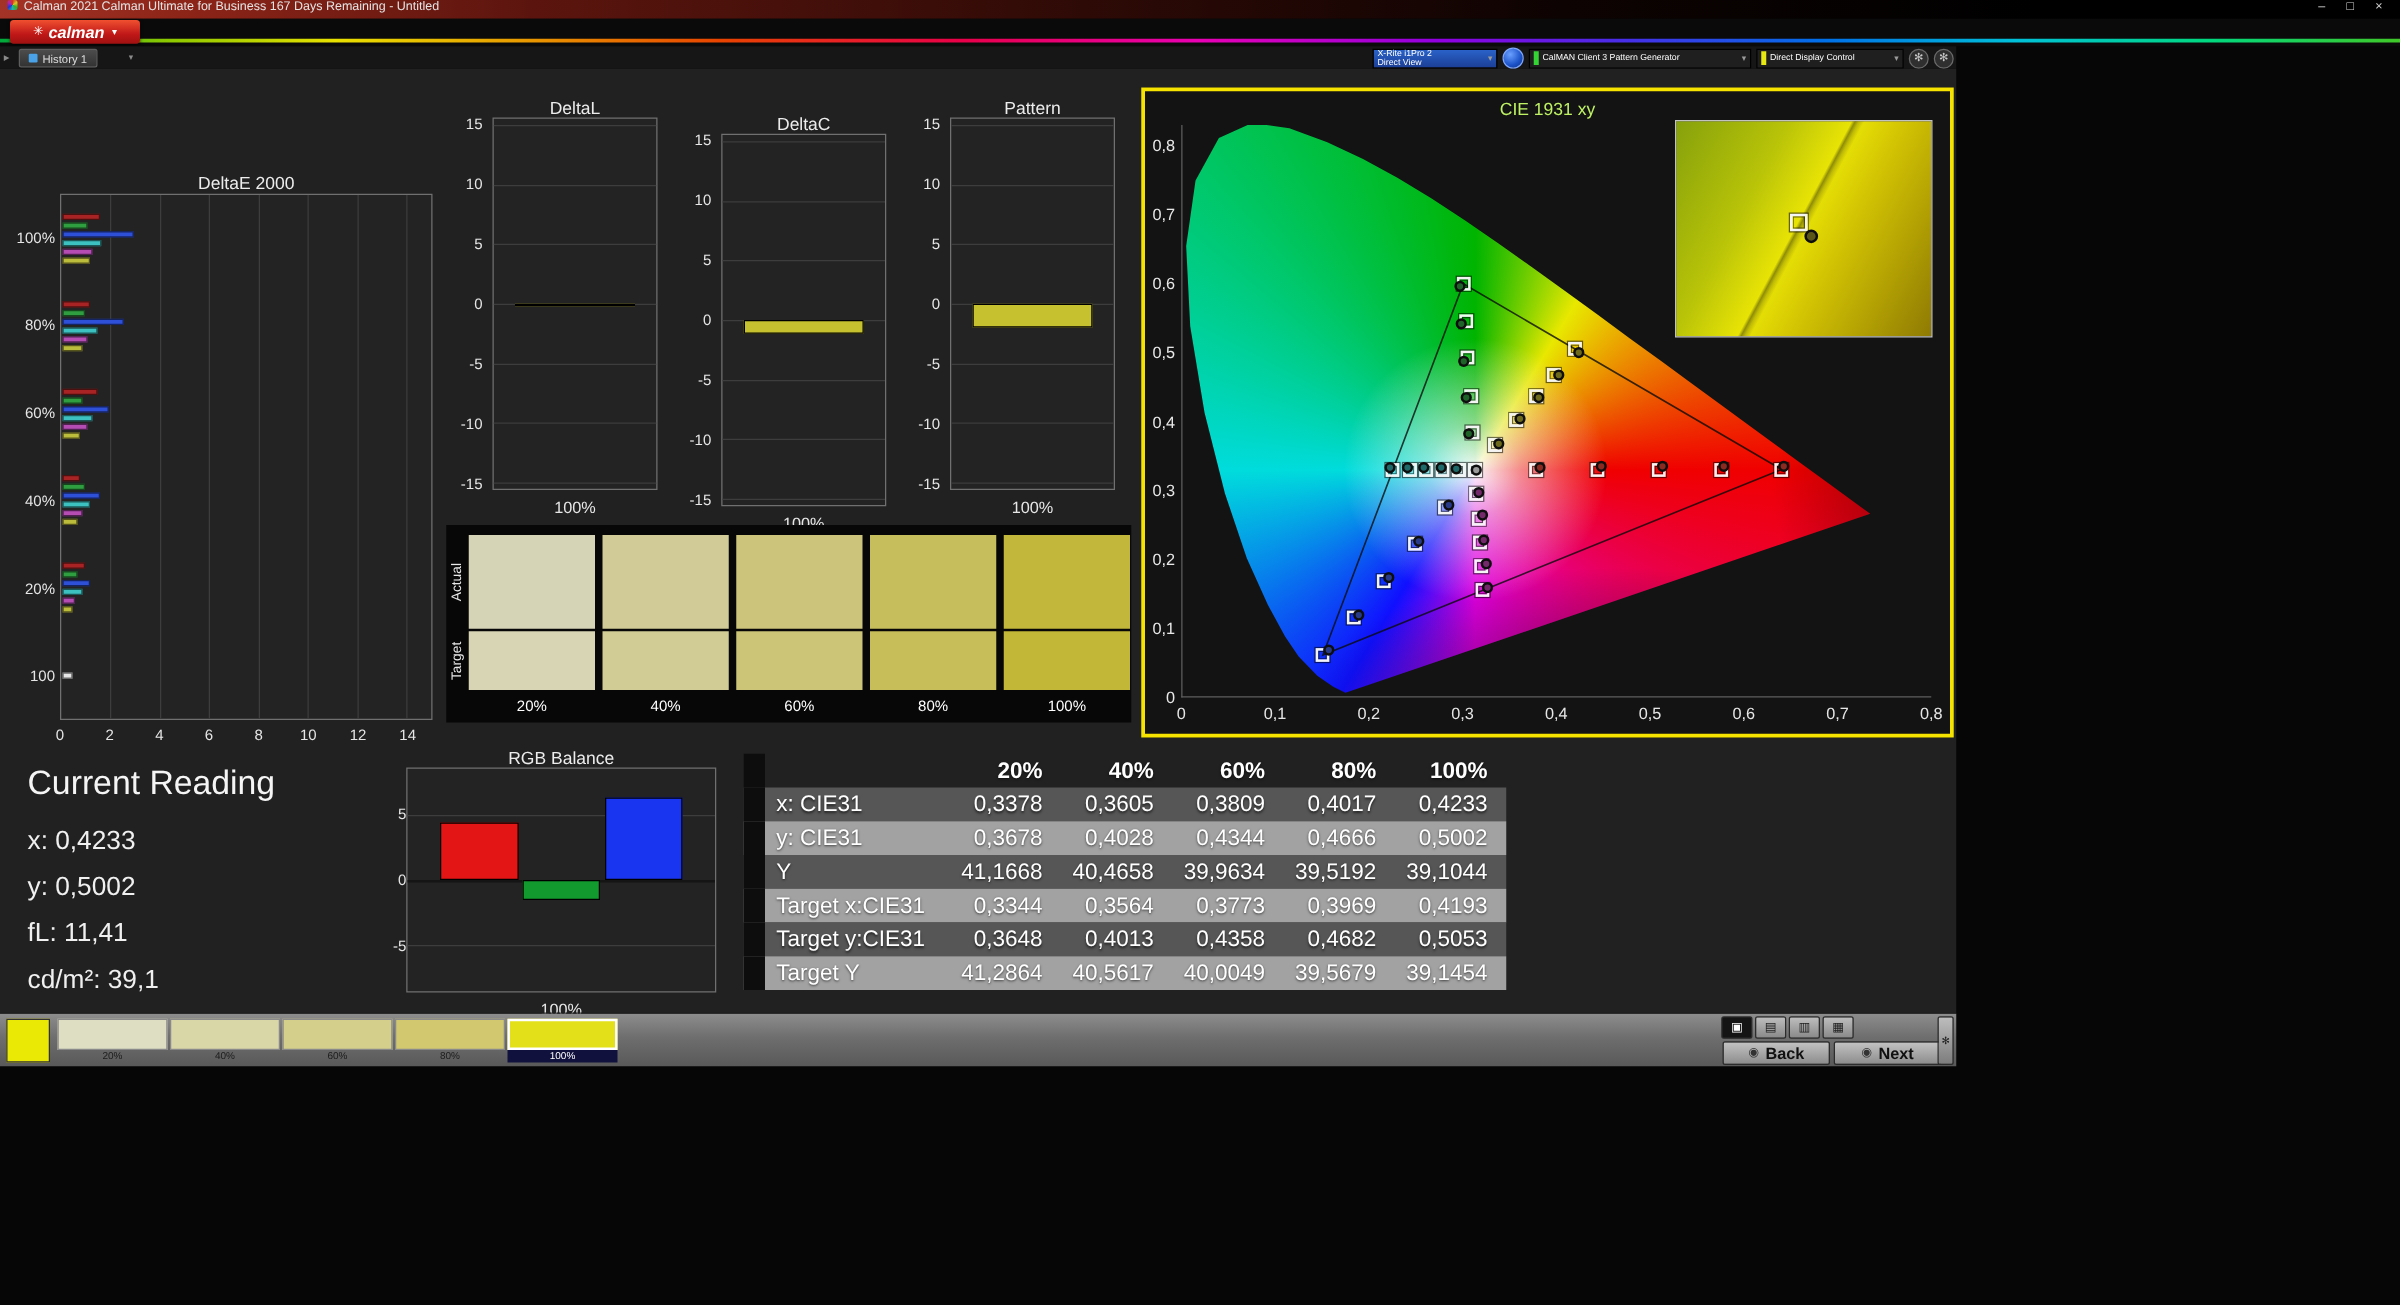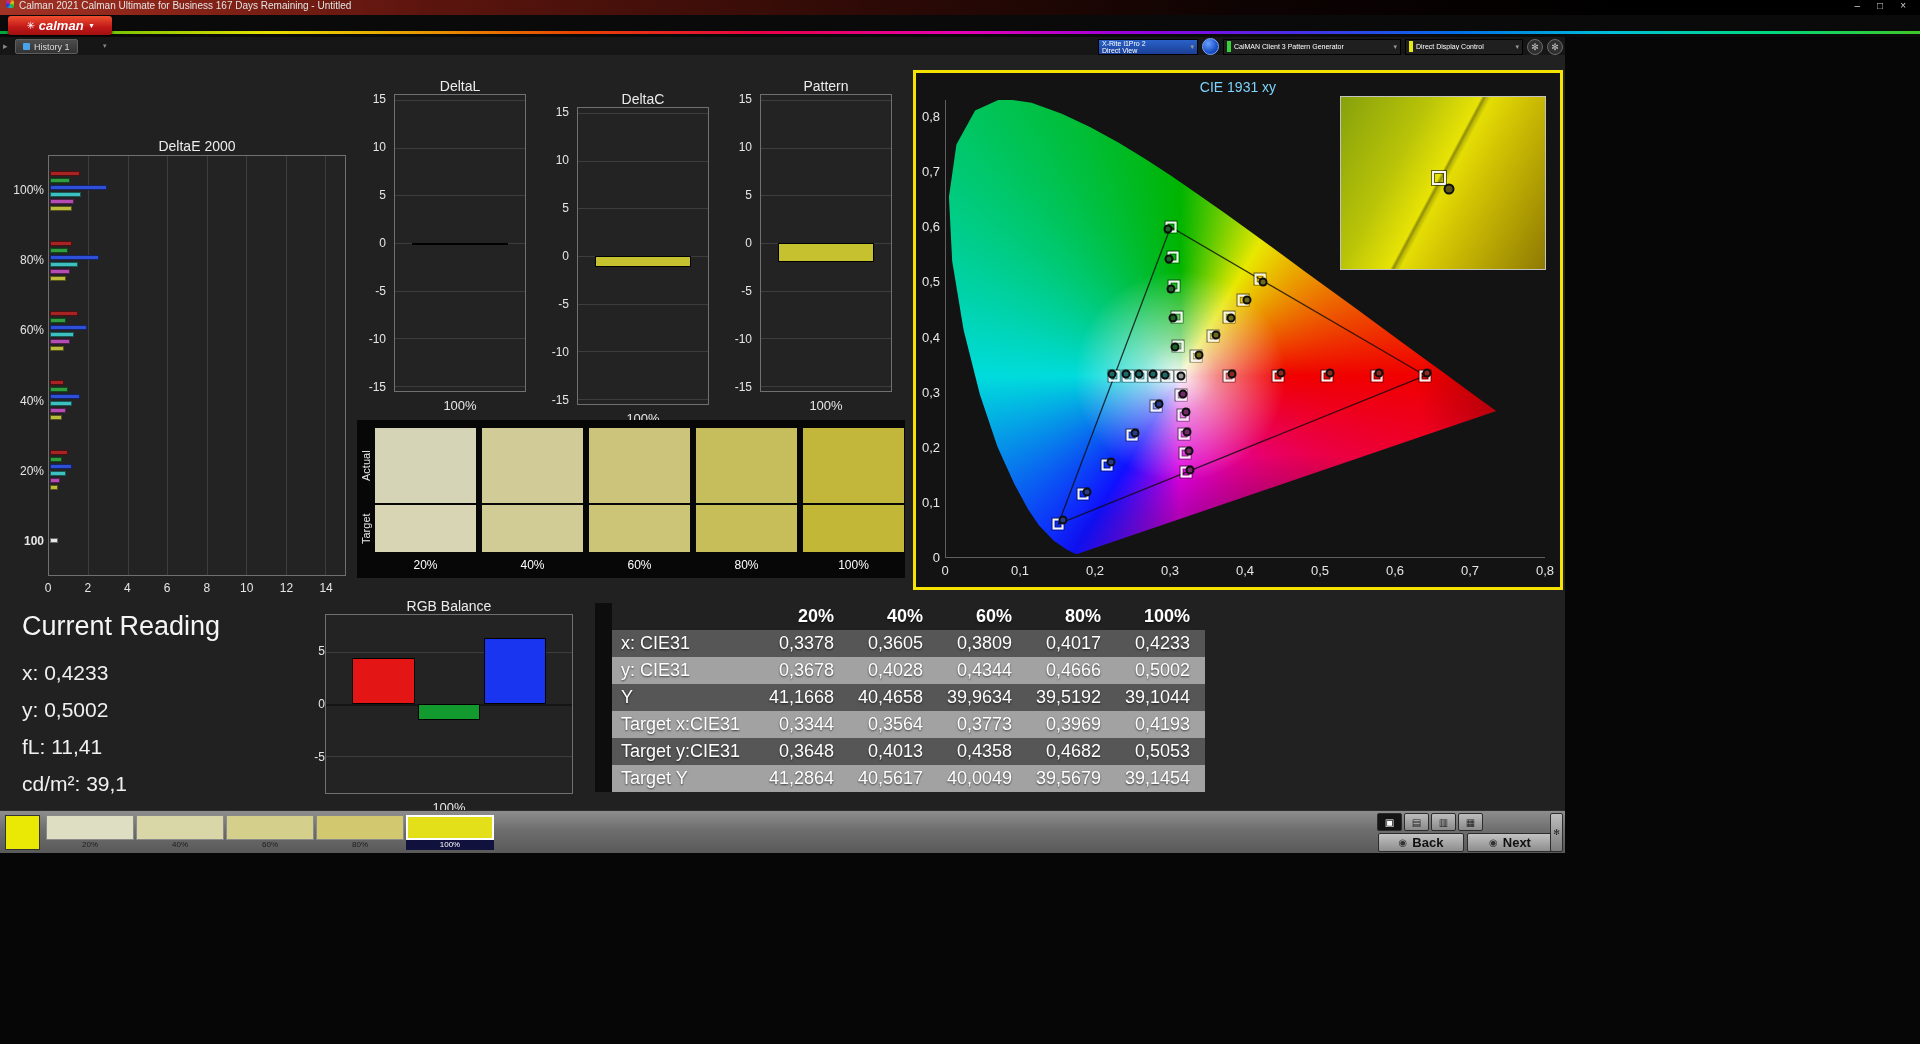--- a/index.html
+++ b/index.html
@@ -85,21 +85,21 @@
   .swrot.a{top:8px;height:75px;line-height:12px}
   .swrot.t{top:85px;height:47px;line-height:12px}
   .sw-cols{position:absolute;inset:0}
   .sw-col{position:absolute;top:8px;width:101px;height:150px}
   .sw-a{position:absolute;top:0;left:0;width:101px;height:75px}
   .sw-t{position:absolute;top:77px;left:0;width:101px;height:47px}
   .sw-l{position:absolute;top:130px;left:0;width:101px;text-align:center;font-size:12px;color:#fff}
 
   
   .ciepanel{position:absolute;left:913px;top:15px;width:650px;height:520px;background:#131313;border:3px solid #f6e300}
-  .cie-title{position:absolute;top:6px;left:0;width:100%;text-align:center;font-size:14px;color:#7dd3fc}
+  .cie-title{position:absolute;top:6px;left:0;width:100%;text-align:center;font-size:14px;color:#bef264}
   .cie-plot{position:absolute;left:29px;top:27px;width:600px;height:458px;border-left:1px solid #5f5f5f;border-bottom:1px solid #5f5f5f}
   .horseshoe{position:absolute;inset:0}
   .horseshoe.shade{background:
     radial-gradient(ellipse 60% 35% at 58% 102%, rgba(0,0,0,.55), rgba(0,0,0,0) 70%),
     radial-gradient(ellipse 28% 38% at 99% 64%, rgba(0,0,0,.38), rgba(0,0,0,0) 72%)}
   .cie-tri{position:absolute;inset:0;width:100%;height:100%}
   .cie-tri polygon{fill:none;stroke:rgba(12,12,12,.8);stroke-width:1.3;vector-effect:non-scaling-stroke}
   .cie-xticks{position:absolute;left:29px;top:489px;width:600px;height:16px}
   .cie-xticks .xtick{font-size:13px;width:24px}
   .cie-yticks{position:absolute;left:1px;top:27px;width:26px;height:458px}
@@ -220,21 +220,21 @@
   <div class="workspace">
 
     <div class="chart de2000">
       <div class="ctitle">DeltaE 2000</div>
       <div class="de-ylabels">
           <div class="de-ylab" style="top: 0%; height: 16.6667%;">100%</div>
           <div class="de-ylab" style="top: 16.6667%; height: 16.6667%;">80%</div>
           <div class="de-ylab" style="top: 33.3333%; height: 16.6667%;">60%</div>
           <div class="de-ylab" style="top: 50%; height: 16.6667%;">40%</div>
           <div class="de-ylab" style="top: 66.6667%; height: 16.6667%;">20%</div>
-          <div class="de-ylab" style="top: 83.3333%; height: 16.6667%; font-weight: bold;">100</div>
+          <div class="de-ylab" style="top: 83.3333%; height: 16.6667%;">100</div>
         </div>
       <div class="plot de-plot">
           <div class="vgrid" style="left: 13.3333%;"></div>
           <div class="vgrid" style="left: 26.6667%;"></div>
           <div class="vgrid" style="left: 40%;"></div>
           <div class="vgrid" style="left: 53.3333%;"></div>
           <div class="vgrid" style="left: 66.6667%;"></div>
           <div class="vgrid" style="left: 80%;"></div>
           <div class="vgrid" style="left: 93.3333%;"></div>
           <div class="de-group" style="top: 0%; height: 16.6667%;">

